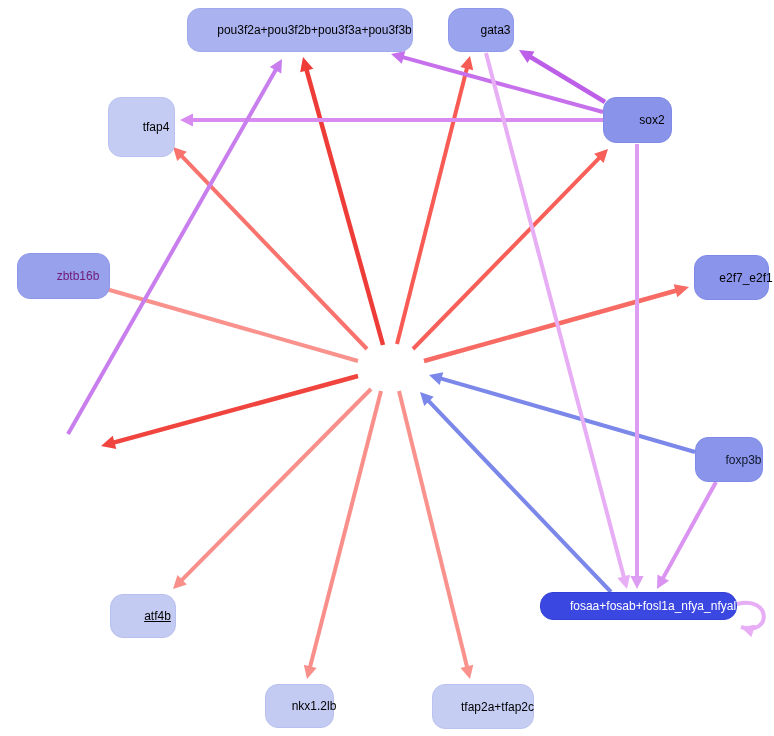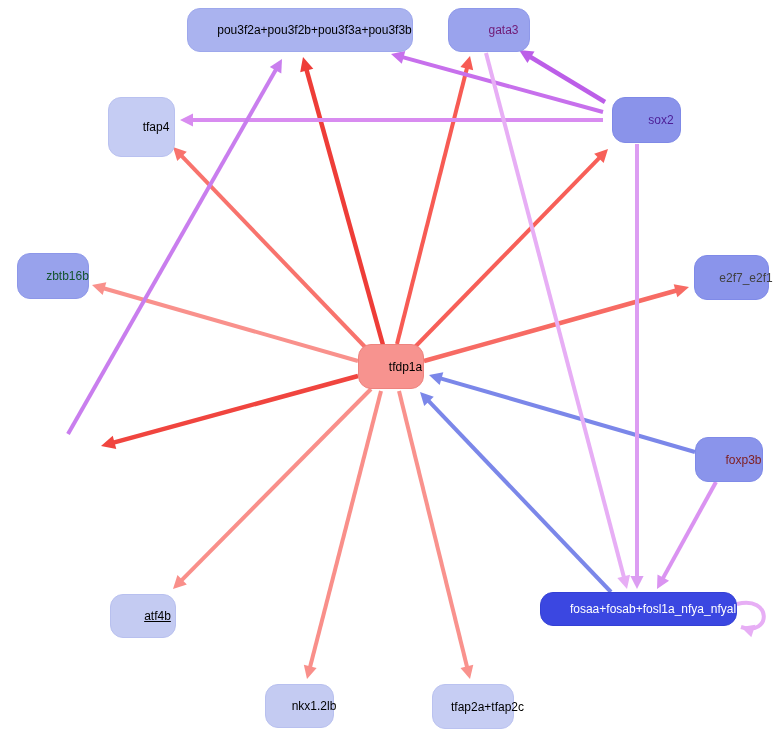--- a/index.html
+++ b/index.html
@@ -57,46 +57,43 @@
       <line x1="637" y1="144" x2="637" y2="578" stroke="#dc9df2" stroke-width="4"></line>
       <polygon points="657,589 657.4975923276955,574.4290562462338 669.0567930454102,580.8028211279643" fill="#da93f1"></polygon>
       <line x1="716" y1="482" x2="662.3114707347755" y2="579.3673327352377" stroke="#da93f1" stroke-width="4"></line>
       <path d="M 737 604 C 772 595 772 637 741 627" stroke="#e7aef5" stroke-width="4" fill="none"></path>
       <polygon points="741,627 755.3960000000001,624.76 751.304,637.3" fill="#e7aef5"></polygon>
     </svg>
 
 <div class="node" style="left: 187px; top: 8px; width: 226px; height: 44px; background: rgb(170, 179, 239); border-color: rgb(158, 168, 236); color: rgb(0, 0, 0);">
       <span class="node-label">pou3f2a+pou3f2b+pou3f3a+pou3f3b</span>
     </div>
-    <div class="node" style="left: 448px; top: 8px; width: 82px; height: 44px; background: rgb(154, 163, 237); border-color: rgb(142, 152, 234); color: #701a75;">
+    <div class="node" style="left: 448px; top: 8px; width: 66px; height: 44px; background: rgb(154, 163, 237); border-color: rgb(142, 152, 234); color: #000000;">
       <span class="node-label">gata3</span>
     </div>
-    <div class="node" style="left: 603px; top: 97px; width: 69px; height: 46px; background: rgb(138, 147, 234); border-color: rgb(127, 137, 231); color: #4c1d95; margin-left: 9px;">
+    <div class="node" style="left: 603px; top: 97px; width: 69px; height: 46px; background: rgb(138, 147, 234); border-color: rgb(127, 137, 231); color: #000000;">
       <span class="node-label">sox2</span>
     </div>
     <div class="node" style="left: 108px; top: 97px; width: 67px; height: 60px; background: rgb(197, 204, 243); border-color: rgb(185, 193, 240); color: rgb(0, 0, 0);">
       <span class="node-label">tfap4</span>
     </div>
-    <div class="node" style="left: 17px; top: 253px; width: 72px; height: 46px; background: rgb(152, 162, 236); border-color: rgb(141, 151, 233); color: #14532d;">
+    <div class="node" style="left: 17px; top: 253px; width: 93px; height: 46px; background: rgb(152, 162, 236); border-color: rgb(141, 151, 233); color: #701a75;">
       <span class="node-label">zbtb16b</span>
     </div>
-    <div class="node" style="left: 694px; top: 255px; width: 75px; height: 45px; background: rgb(138, 148, 235); border-color: rgb(127, 138, 232); color: #404040;">
+    <div class="node" style="left: 694px; top: 255px; width: 75px; height: 45px; background: rgb(138, 148, 235); border-color: rgb(127, 138, 232); color: #000000;">
       <span class="node-label">e2f7_e2f1</span>
     </div>
-    <div class="node" style="left: 358px; top: 344px; width: 66px; height: 45px; background: rgb(247, 147, 143); border-color: rgb(238, 131, 126); color: rgb(0, 0, 0);">
-      <span class="node-label">tfdp1a</span>
-    </div>
-    <div class="node" style="left: 695px; top: 437px; width: 68px; height: 45px; background: rgb(138, 148, 235); border-color: rgb(127, 138, 232); color: #7f1d1d;">
+    <div class="node" style="left: 695px; top: 437px; width: 68px; height: 45px; background: rgb(138, 148, 235); border-color: rgb(127, 138, 232); color: #0f172a;">
       <span class="node-label">foxp3b</span>
     </div>
     <div class="node" style="left: 110px; top: 594px; width: 66px; height: 44px; background: rgb(196, 203, 242); border-color: rgb(184, 192, 239); color: rgb(0, 0, 0); text-decoration: underline;">
       <span class="node-label">atf4b</span>
     </div>
-    <div class="node" style="left: 540px; top: 592px; width: 197px; height: 34px; background: rgb(59, 71, 225); border-color: rgb(52, 64, 213); color: rgb(255, 255, 255);">
+    <div class="node" style="left: 540px; top: 592px; width: 197px; height: 28px; background: rgb(59, 71, 225); border-color: rgb(52, 64, 213); color: rgb(255, 255, 255);">
       <span class="node-label">fosaa+fosab+fosl1a_nfya_nfyal</span>
     </div>
     <div class="node" style="left: 265px; top: 684px; width: 69px; height: 44px; background: rgb(196, 203, 242); border-color: rgb(184, 192, 239); color: rgb(0, 0, 0); justify-content: center;">
       <span class="node-label">nkx1.2lb</span>
     </div>
-    <div class="node" style="left: 432px; top: 684px; width: 82px; height: 45px; background: rgb(198, 205, 243); border-color: rgb(186, 194, 240); color: rgb(0, 0, 0);">
+    <div class="node" style="left: 432px; top: 684px; width: 102px; height: 45px; background: rgb(198, 205, 243); border-color: rgb(186, 194, 240); color: rgb(0, 0, 0);">
       <span class="node-label">tfap2a+tfap2c</span>
     </div>
   </div>
 
 </body></html>

